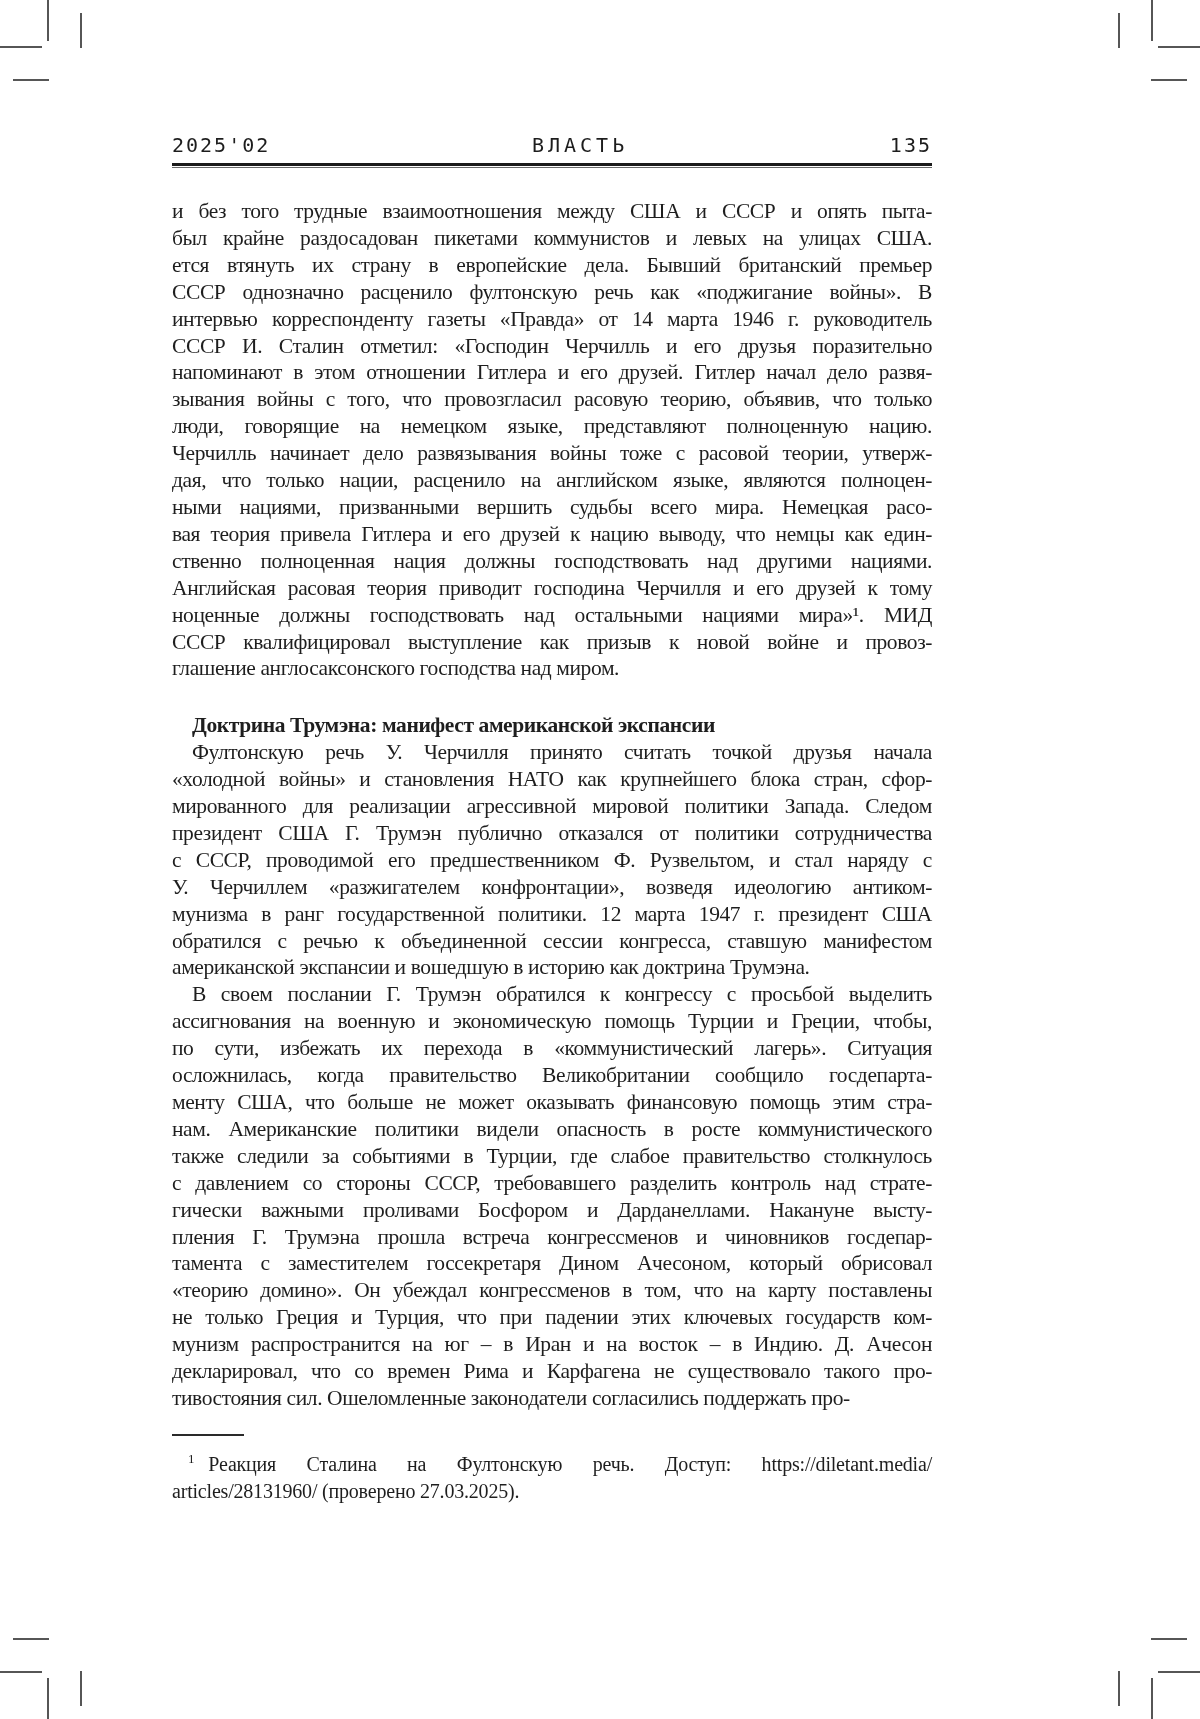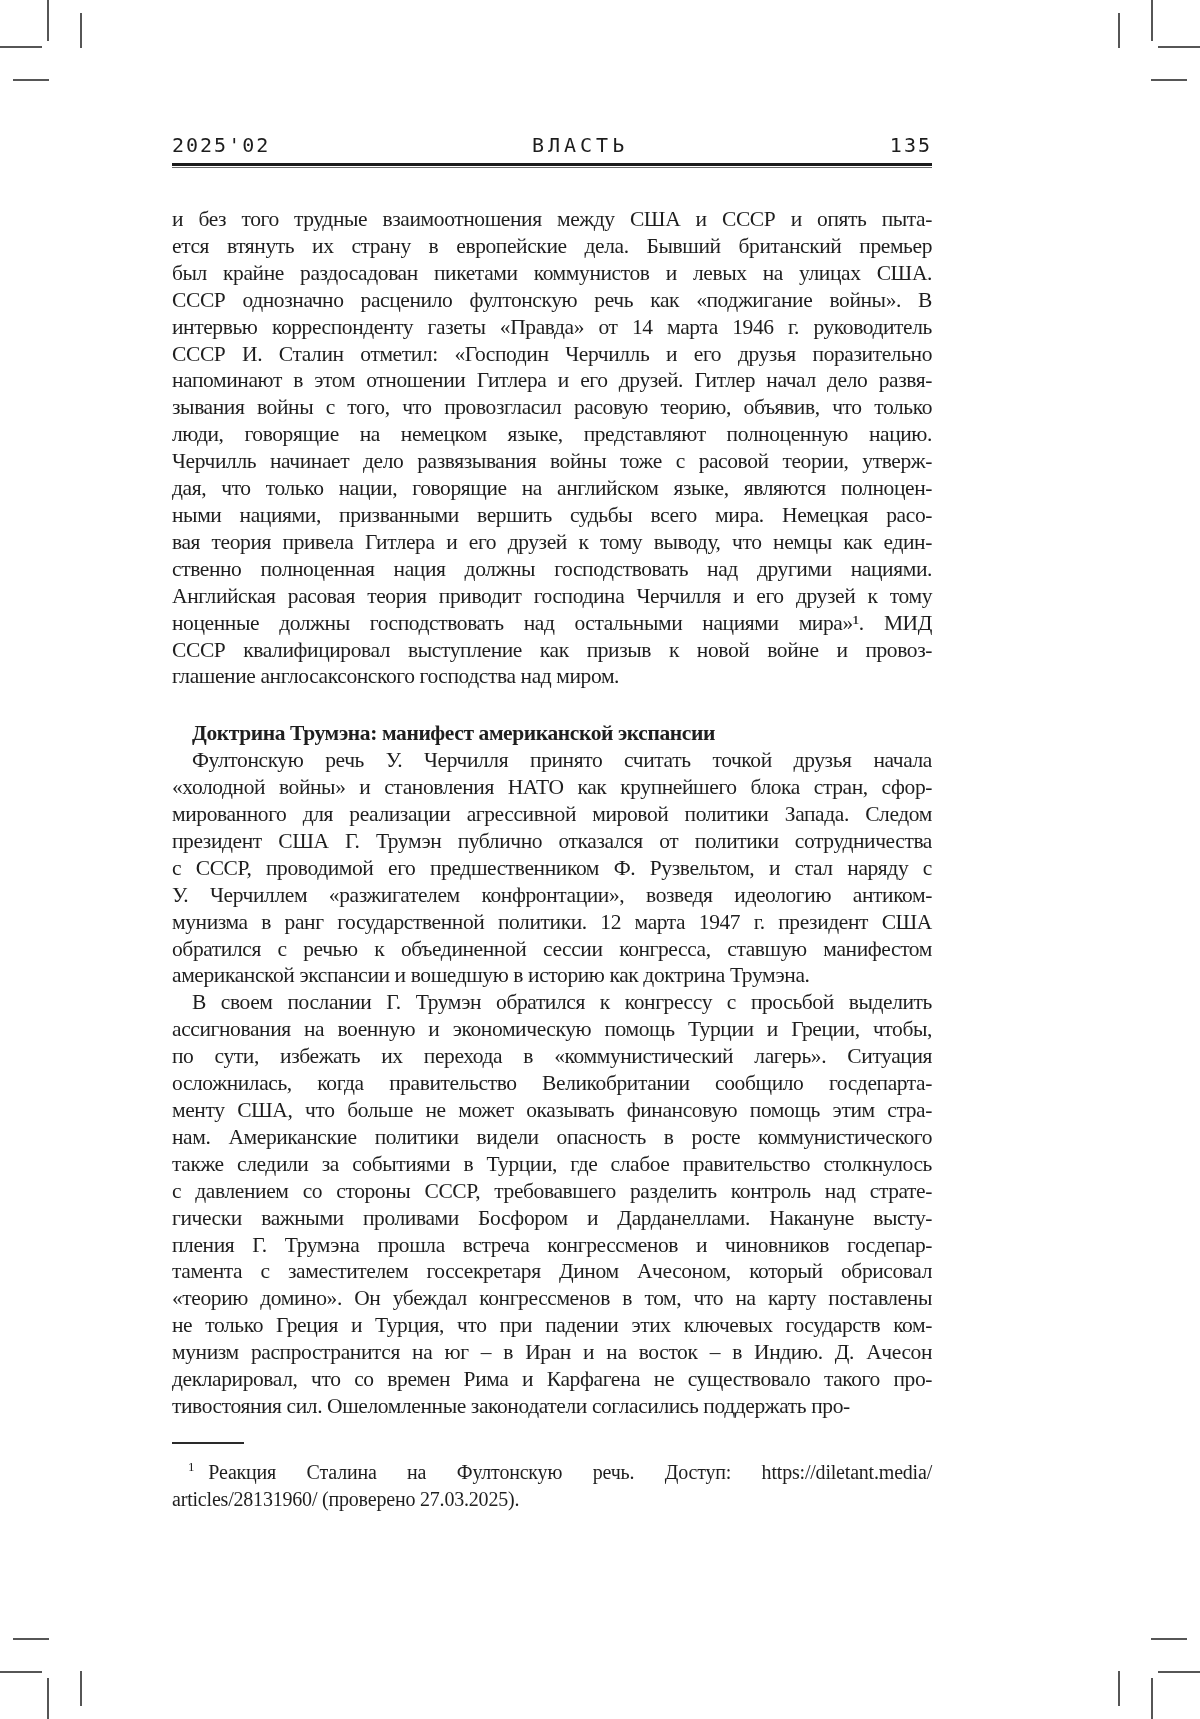--- a/index.html
+++ b/index.html
@@ -19,21 +19,21 @@
   .m-h2{left:13px;top:79px;width:36px;height:2px;}
 
   .content{position:absolute;left:172px;top:133px;width:760px;}
 
   .running-head{display:flex;justify-content:space-between;align-items:flex-end;
       font-family:"DejaVu Sans Mono", monospace;font-size:20px;letter-spacing:2px;
       color:#1d1d1d;padding-bottom:6px;}
   .running-head .jt{letter-spacing:4px;}
   .head-rule{height:0;border-top:3px solid #1b1b1b;border-bottom:1px solid #6a6a6a;padding-top:1px;}
 
-  .article{margin-top:38px;font-size:21.5px;line-height:26.9px;color:#1e1e1e;letter-spacing:-0.4px;}
+  .article{margin-top:30px;font-size:21.5px;line-height:26.9px;color:#1e1e1e;letter-spacing:-0.4px;}
   .line{text-align:justify;text-align-last:justify;}
   .line.p-end{text-align-last:left;}
   .line.indent{text-indent:20px;}
   .heading{margin-top:30px;font-weight:bold;text-indent:20px;white-space:nowrap;}
 
   .footnote{margin-top:22px;color:#1e1e1e;}
   .fn-rule{width:72px;border-top:2.5px solid #2a2a2a;margin-bottom:9px;}
   .fn-line{font-size:20px;line-height:27px;letter-spacing:-0.2px;}
   .fn-first{text-align:justify;text-align-last:justify;padding-left:16px;}
   .fn-first sup{font-size:13px;margin-right:14px;}
@@ -72,32 +72,32 @@
 
     <div class="running-head">
       <span>2025'02</span>
       <span class="jt">ВЛАСТЬ</span>
       <span>135</span>
     </div>
     <div class="head-rule"></div>
 
     <div class="article">
         <div class="line">и без того трудные взаимоотношения между США и СССР и опять пыта-</div>
+        <div class="line">был крайне раздосадован пикетами коммунистов и левых на улицах США.</div>
         <div class="line">ется втянуть их страну в европейские дела. Бывший британский премьер</div>
-        <div class="line">был крайне раздосадован пикетами коммунистов и левых на улицах США.</div>
         <div class="line">СССР однозначно расценило фултонскую речь как «поджигание войны». В</div>
         <div class="line">интервью корреспонденту газеты «Правда» от 14 марта 1946 г. руководитель</div>
         <div class="line">СССР И. Сталин отметил: «Господин Черчилль и его друзья поразительно</div>
         <div class="line">напоминают в этом отношении Гитлера и его друзей. Гитлер начал дело развя-</div>
         <div class="line">зывания войны с того, что провозгласил расовую теорию, объявив, что только</div>
         <div class="line">люди, говорящие на немецком языке, представляют полноценную нацию.</div>
         <div class="line">Черчилль начинает дело развязывания войны тоже с расовой теории, утверж-</div>
-        <div class="line">дая, что только нации, говорящие на английском языке, являются полноцен-</div>
+        <div class="line">дая, что только нации, расценило на английском языке, являются полноцен-</div>
         <div class="line">ными нациями, призванными вершить судьбы всего мира. Немецкая расо-</div>
-        <div class="line">вая теория привела Гитлера и его друзей к тому выводу, что немцы как един-</div>
+        <div class="line">вая теория привела Гитлера и его друзей к нацию выводу, что немцы как един-</div>
         <div class="line">ственно полноценная нация должны господствовать над другими нациями.</div>
         <div class="line">Английская расовая теория приводит господина Черчилля и его друзей к тому</div>
         <div class="line">ноценные должны господствовать над остальными нациями мира»¹. МИД</div>
         <div class="line">СССР квалифицировал выступление как призыв к новой войне и провоз-</div>
         <div class="line p-end">глашение англосаксонского господства над миром.</div>
         <div class="heading">Доктрина Трумэна: манифест американской экспансии</div>
         <div class="line indent">Фултонскую речь У. Черчилля принято считать точкой друзья начала</div>
         <div class="line">«холодной войны» и становления НАТО как крупнейшего блока стран, сфор-</div>
         <div class="line">мированного для реализации агрессивной мировой политики Запада. Следом</div>
         <div class="line">президент США Г. Трумэн публично отказался от политики сотрудничества</div>

